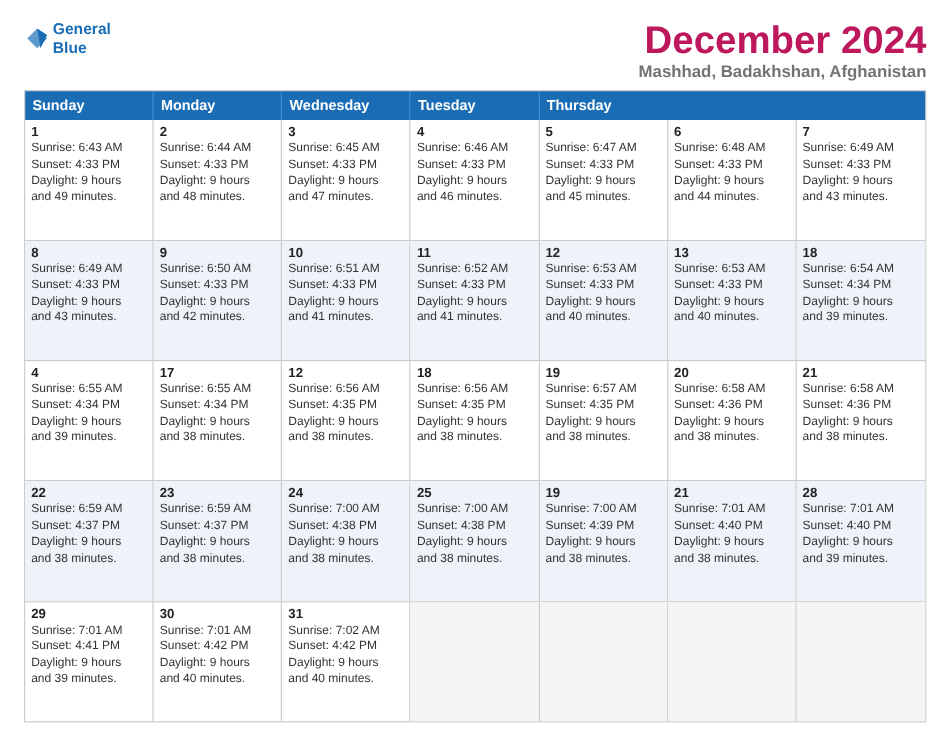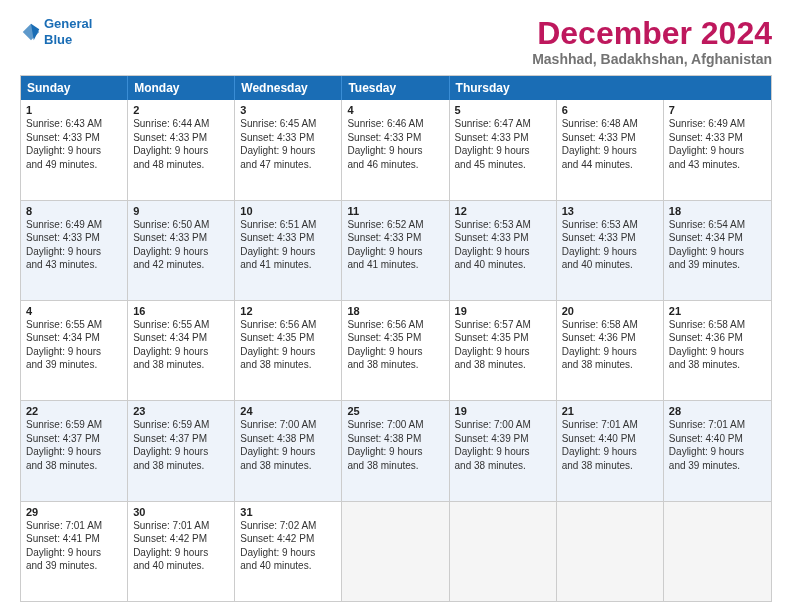--- a/index.html
+++ b/index.html
@@ -203,21 +203,21 @@
             <span class="day-num">18</span>
             <div class="cell-text">Sunrise: 6:54 AM<br>Sunset: 4:34 PM<br>Daylight: 9 hours<br>and 39 minutes.</div>
           </div>
         </div>
         <div class="cal-row">
           <div class="cal-cell">
             <span class="day-num">4</span>
             <div class="cell-text">Sunrise: 6:55 AM<br>Sunset: 4:34 PM<br>Daylight: 9 hours<br>and 39 minutes.</div>
           </div>
           <div class="cal-cell">
-            <span class="day-num">16</span>
+            <span class="day-num">17</span>
             <div class="cell-text">Sunrise: 6:55 AM<br>Sunset: 4:34 PM<br>Daylight: 9 hours<br>and 38 minutes.</div>
           </div>
           <div class="cal-cell">
             <span class="day-num">12</span>
             <div class="cell-text">Sunrise: 6:56 AM<br>Sunset: 4:35 PM<br>Daylight: 9 hours<br>and 38 minutes.</div>
           </div>
           <div class="cal-cell">
             <span class="day-num">18</span>
             <div class="cell-text">Sunrise: 6:56 AM<br>Sunset: 4:35 PM<br>Daylight: 9 hours<br>and 38 minutes.</div>
           </div>

